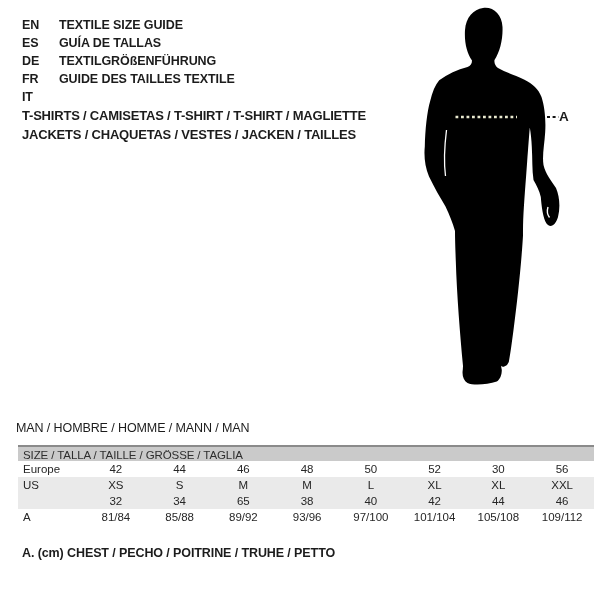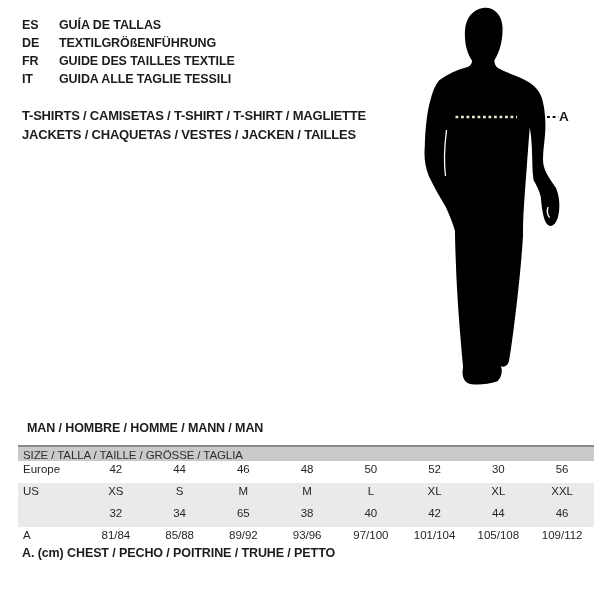--- a/index.html
+++ b/index.html
@@ -24,58 +24,61 @@
 
   
   .figure-wrap { position: absolute; left: 410px; top: 0; width: 190px; height: 400px; }
   .figure-wrap svg { display: block; width: 190px; height: 400px; }
   .measure-label {
     position: absolute; left: 149px; top: 109px;
     font-weight: 700; font-size: 13.5px; line-height: 15px;
   }
 
   
-  .section-title { position: absolute; left: 27px; top: 421px; font-weight: 700; font-size: 12.5px; letter-spacing: -0.1px; }
+  .section-title { position: absolute; left: 16px; top: 421px; font-weight: 400; font-size: 12.5px; letter-spacing: -0.1px; }
 
   
   .size-table { position: absolute; left: 18px; top: 445px; width: 576px; }
   .table-header {
     border-top: 2px solid var(--header-border, #8a8a8a);
     background: var(--header-bg, #cacaca);
     height: 16px; line-height: 16px;
     padding-left: 5px;
     font-size: 11.5px; color: #2e2e2e; letter-spacing: -0.1px;
   }
-  .t-row { display: flex; height: 22px; line-height: 16px; font-size: 11.5px; color: #262626; }
+  .t-row { display: flex; height: 16px; line-height: 16px; font-size: 11.5px; color: #262626; }
   .t-row.shade { background: var(--row-shade, #eaeaea); }
   .t-label { width: 66px; padding-left: 5px; }
   .t-cell { flex: 1; text-align: center; }
 
   
   .footnote { position: absolute; left: 22px; top: 546px; font-weight: 700; font-size: 12.5px; letter-spacing: -0.1px; text-align: center; }
 </style>
 </head>
 <body>
 
 <div class="lang-list">
+  <div class="lang-row">
+    <span class="lang-code">EN</span>
+    <span class="lang-text">TEXTILE SIZE GUIDE</span>
+  </div>
   <div class="lang-row">
     <span class="lang-code">ES</span>
     <span class="lang-text">GUÍA DE TALLAS</span>
   </div>
   <div class="lang-row">
     <span class="lang-code">DE</span>
     <span class="lang-text">TEXTILGRÖßENFÜHRUNG</span>
   </div>
   <div class="lang-row">
     <span class="lang-code">FR</span>
     <span class="lang-text">GUIDE DES TAILLES TEXTILE</span>
   </div>
   <div class="lang-row">
     <span class="lang-code">IT</span>
-    <span class="lang-text">GUIDA ALLE TAGLIE TESSILI</span>
   </div>
 </div>
 
 <div class="categories">
   <div class="category-line">T-SHIRTS / CAMISETAS / T-SHIRT / T-SHIRT / MAGLIETTE</div>
   <div class="category-line">JACKETS / CHAQUETAS / VESTES / JACKEN / TAILLES</div>
 </div>
 
 <div class="figure-wrap">
   <svg viewBox="0 0 190 400" aria-hidden="true">

